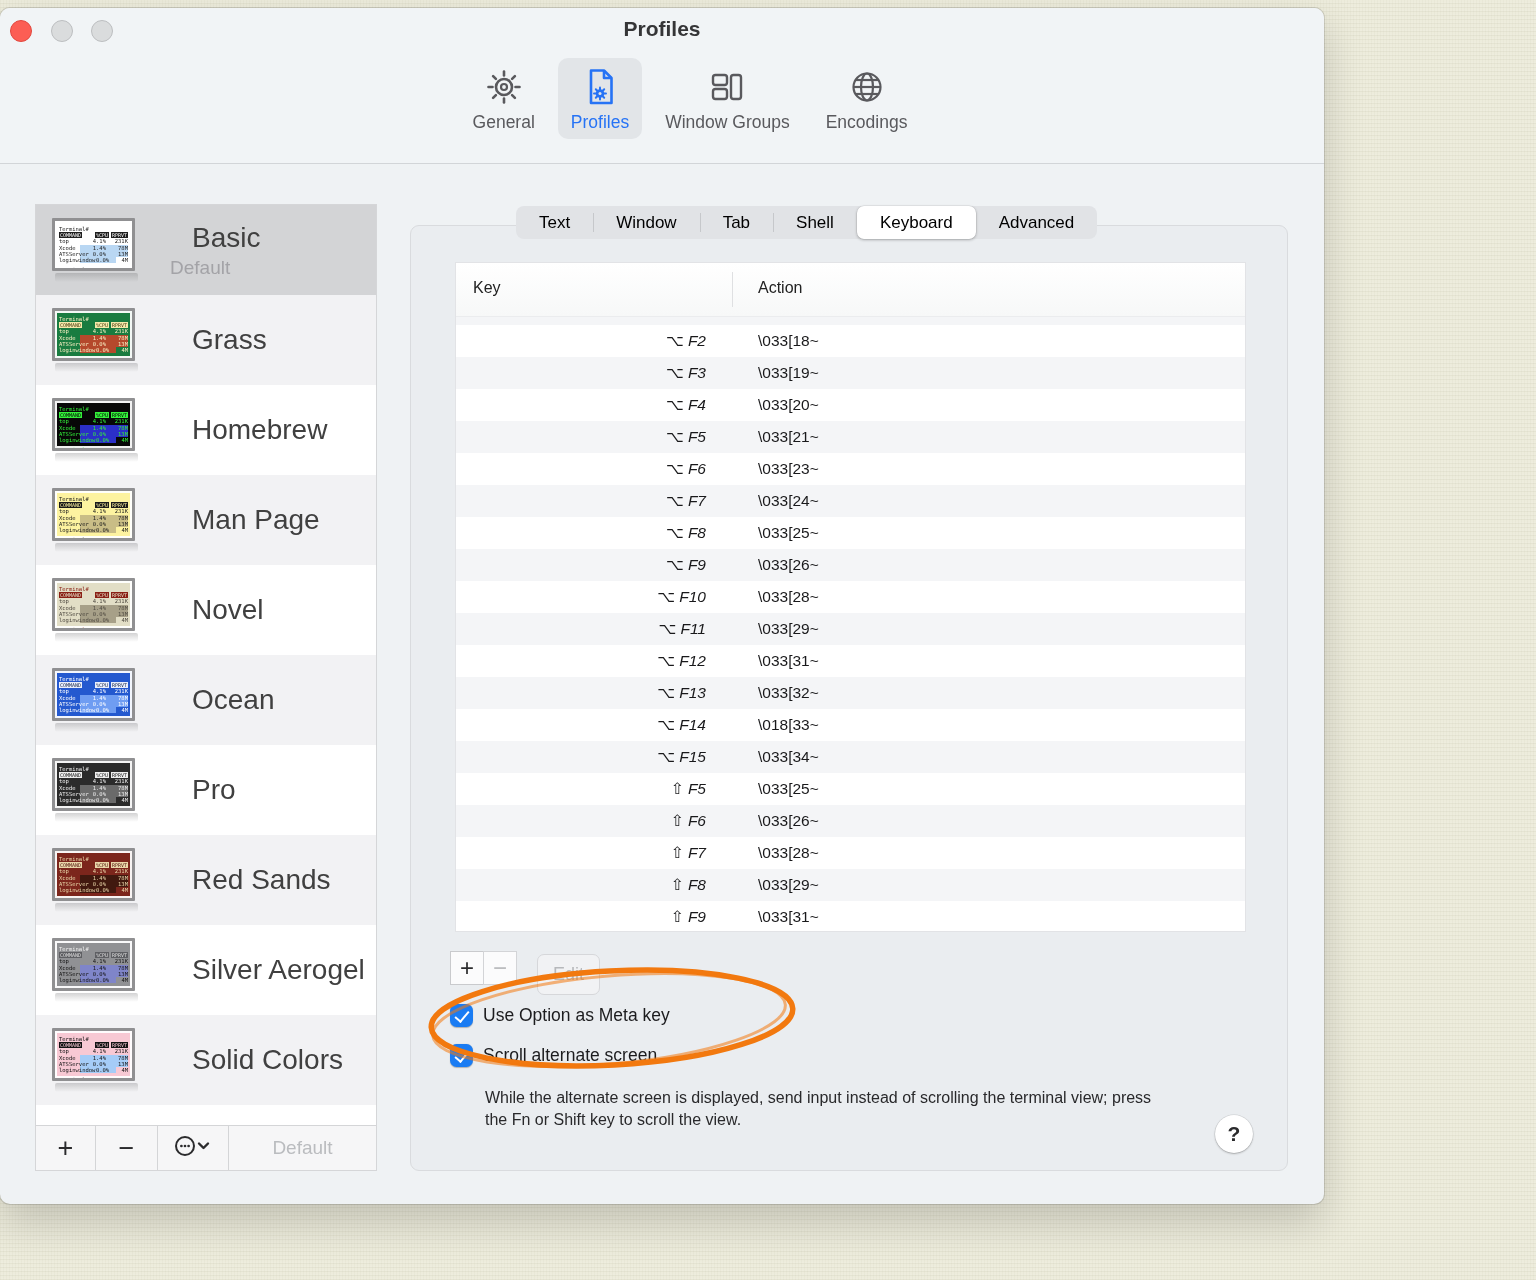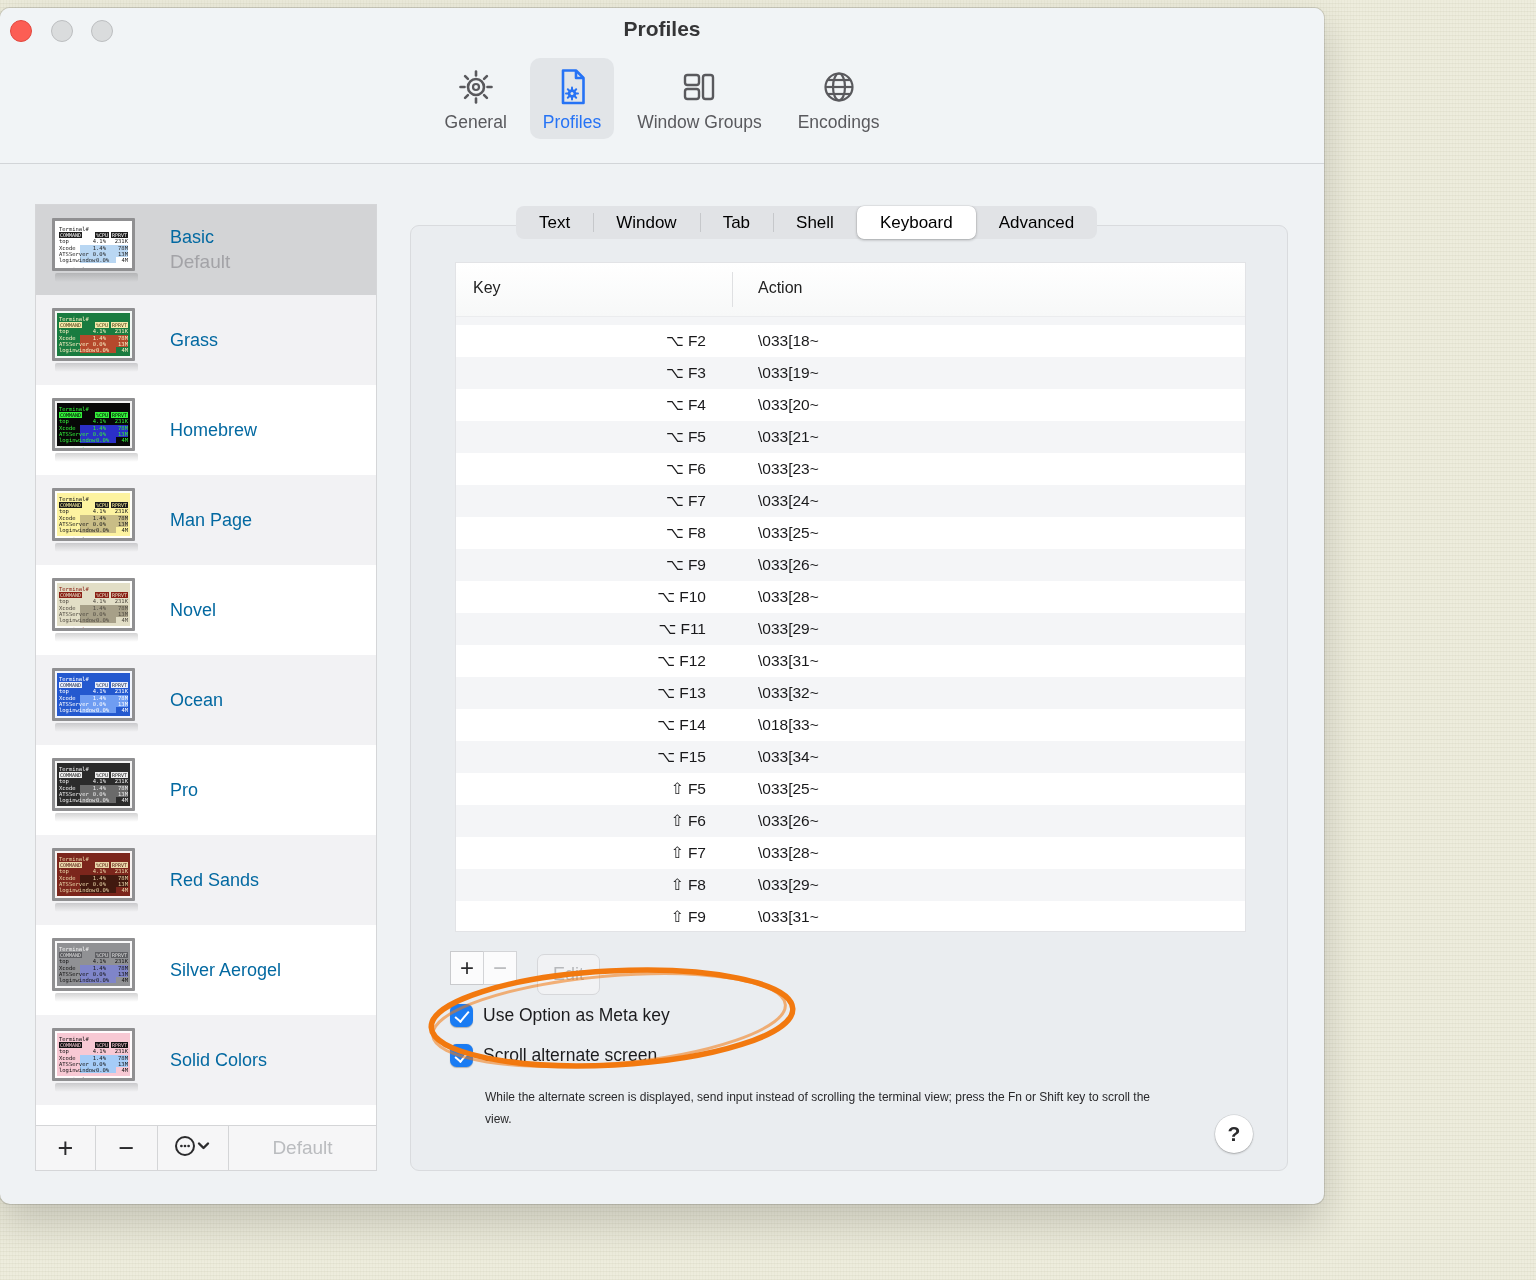--- a/index.html
+++ b/index.html
@@ -16,21 +16,21 @@
   
   .chrome{position:absolute;left:0;top:0;right:0;height:155px;background:#f1f4f6;
     border-bottom:1px solid #d2d5d8;border-radius:10px 10px 0 0;}
   .light{position:absolute;top:12px;width:22px;height:22px;border-radius:50%;box-sizing:border-box;}
   .light.close{left:10px;background:#fc5e54;border:1px solid #e2473e;}
   .light.min{left:51px;background:#dadcdd;border:1px solid #bcbec0;}
   .light.max{left:91px;background:#dadcdd;border:1px solid #bcbec0;}
   .win-title{position:absolute;top:9px;left:0;width:100%;text-align:center;
     font-size:21px;font-weight:700;color:#353537;}
   .toolbar{position:absolute;top:50px;left:0;width:100%;display:flex;justify-content:center;
-    align-items:flex-start;gap:10px;}
+    align-items:flex-start;gap:10px;padding-left:28px;}
   .tb-item{display:flex;flex-direction:column;align-items:center;padding:7px 13px 6px;border-radius:10px;cursor:default;}
   .tb-item.selected{background:#e2e5e8;}
   .tb-item svg{display:block;}
   .tb-label{margin-top:3px;font-size:17.5px;color:#59595d;white-space:nowrap;}
   .tb-item.selected .tb-label{color:#2673f5;}
   
   .sidebar{position:absolute;left:35px;top:196px;width:342px;height:967px;background:#fff;
     border:1px solid #d5d6d8;box-sizing:border-box;}
   .p-row{height:90px;display:flex;align-items:center;padding-left:16px;box-sizing:border-box;}
   .p-row.alt{background:#f2f2f4;}
@@ -49,21 +49,21 @@
   .trow{display:flex;}
   .trow .n{flex:1;}
   .trow .c{width:16px;text-align:right;}
   .trow .m{width:22px;text-align:right;}
   .hlA{background:linear-gradient(to right,transparent 30%,var(--thl) 30%);}
   .hlB{background:linear-gradient(to right,transparent 30%,var(--thl) 30%,var(--thl) 82%,transparent 82%);}
   .tp{margin-top:4px;color:var(--ttt);}
   .thumb-ref{width:83px;height:9px;margin:2px 0 0 3px;border-radius:2px;
     background:linear-gradient(to bottom,rgba(110,110,112,.30),rgba(110,110,112,0));filter:blur(.7px);}
   .p-text{margin-left:26px;}
-  .p-name{font-size:18px;color:#0369a1;}
+  .p-name{font-size:28px;color:#404040;margin-left:22px;}
   .p-sub{font-size:19px;color:#a3a3a7;margin-top:3px;}
   .sidebar-actions{position:absolute;bottom:0;left:0;right:0;height:44px;display:flex;
     border-top:1px solid #d4d5d7;background:#f6f6f7;}
   .sa-btn{display:flex;align-items:center;justify-content:center;border-right:1px solid #d4d5d7;
     color:#2b2b2d;box-sizing:border-box;}
   .sa-add{width:60px;font-size:27px;font-weight:300;}
   .sa-rem{width:62px;font-size:27px;font-weight:300;}
   .sa-menu{width:71px;}
   .sa-default{flex:1;border-right:none;font-size:19px;color:#babcbf;}
   
@@ -80,41 +80,41 @@
   .ktable{position:absolute;left:455px;top:254px;width:791px;height:670px;background:#fff;
     border:1px solid #e2e3e6;box-sizing:border-box;overflow:hidden;}
   .t-head{height:53px;background:linear-gradient(#ffffff,#f7f8f8);border-bottom:1px solid #ebecee;
     position:relative;font-size:16px;color:#222;}
   .h-key{position:absolute;left:17px;top:16px;}
   .h-action{position:absolute;left:302px;top:16px;}
   .h-div{position:absolute;left:276px;top:9px;bottom:9px;width:1px;background:#dfe0e2;}
   .t-sliver{height:8px;background:#f4f5f7;}
   .t-row{height:32px;display:flex;align-items:center;font-size:15.5px;color:#19191b;}
   .t-row.alt{background:#f4f5f7;}
-  .t-key{width:250px;text-align:right;flex:0 0 250px;}
+  .t-key{width:250px;text-align:right;flex:0 0 250px;font-style:italic;}
   .t-action{margin-left:52px;}
   
   .sq-btn{position:absolute;width:34px;height:34px;box-sizing:border-box;background:#fbfbfc;
     border:1px solid #c9cacd;display:flex;align-items:center;justify-content:center;
     font-size:24px;color:#2b2b2d;}
   .btn-add{left:450px;top:943px;}
   .btn-rem{left:483px;top:943px;color:#b9babd;border-color:#d3d4d7;}
   .btn-edit{position:absolute;left:537px;top:946px;width:63px;height:41px;box-sizing:border-box;
     background:#f1f2f4;border:1px solid #d6d7da;border-radius:7px;display:flex;align-items:center;
     justify-content:center;font-size:18px;color:#b6b8bb;}
   
   .opt-row{position:absolute;left:450px;display:flex;align-items:center;gap:10px;}
   .opt-1{top:996px;}
   .opt-2{top:1036px;}
   .cb{width:23px;height:23px;border-radius:6.5px;background:#1a7cf3;position:relative;flex:0 0 23px;
     box-shadow:0 .5px 1px rgba(0,0,0,.25);}
   .cb::after{content:"";position:absolute;left:8px;top:3.5px;width:6px;height:12px;
     border:solid #fff;border-width:0 2.4px 2.4px 0;transform:rotate(40deg);}
   .opt-label{font-size:17.5px;color:#1c1c1e;}
-  .help-p{position:absolute;left:485px;top:1079px;width:680px;font-size:12px;line-height:21.5px;color:#29292b;}
+  .help-p{position:absolute;left:485px;top:1079px;width:680px;font-size:16px;line-height:21.5px;color:#29292b;}
   .help-btn{position:absolute;left:1215px;top:1107px;width:38px;height:38px;border-radius:50%;background:#fff;
     box-shadow:0 0 0 .5px rgba(0,0,0,.12),0 1px 2px rgba(0,0,0,.25);
     display:flex;align-items:center;justify-content:center;font-size:21px;font-weight:600;color:#2a2a2c;}
   .annotation{position:absolute;left:418px;top:955px;pointer-events:none;}
 </style>
 </head>
 <body>
 
 <div class="window">
 

